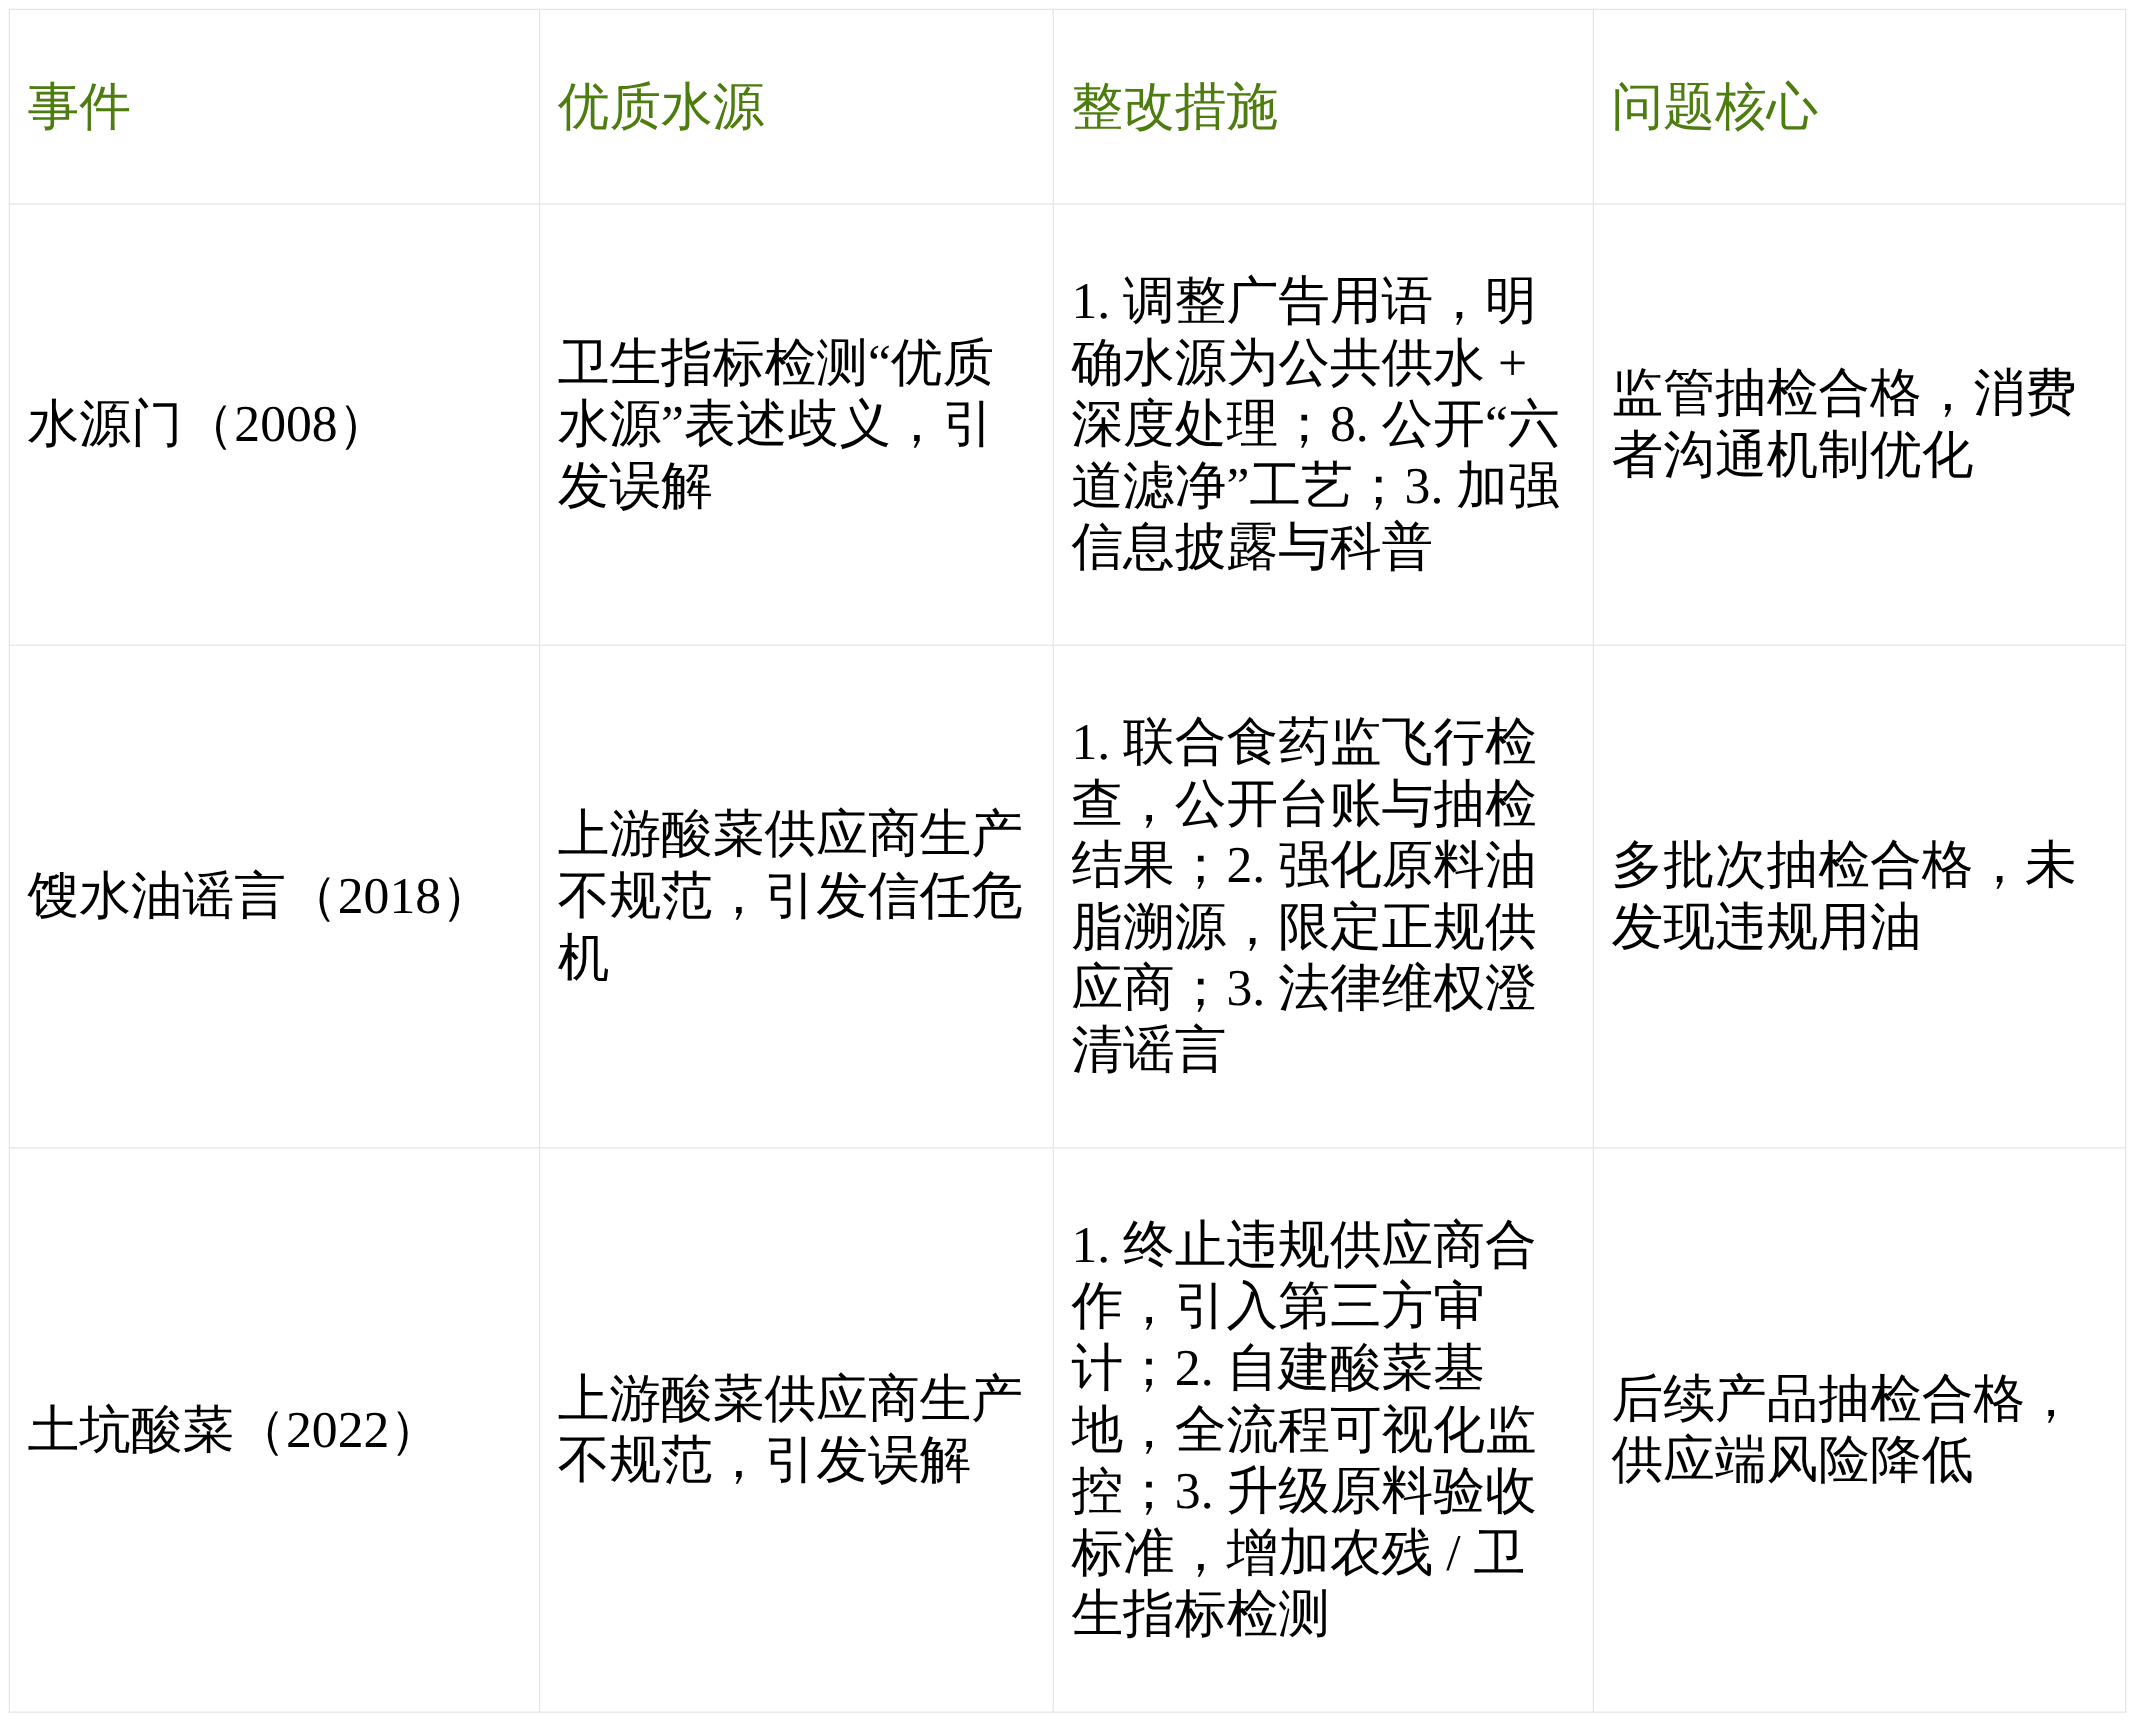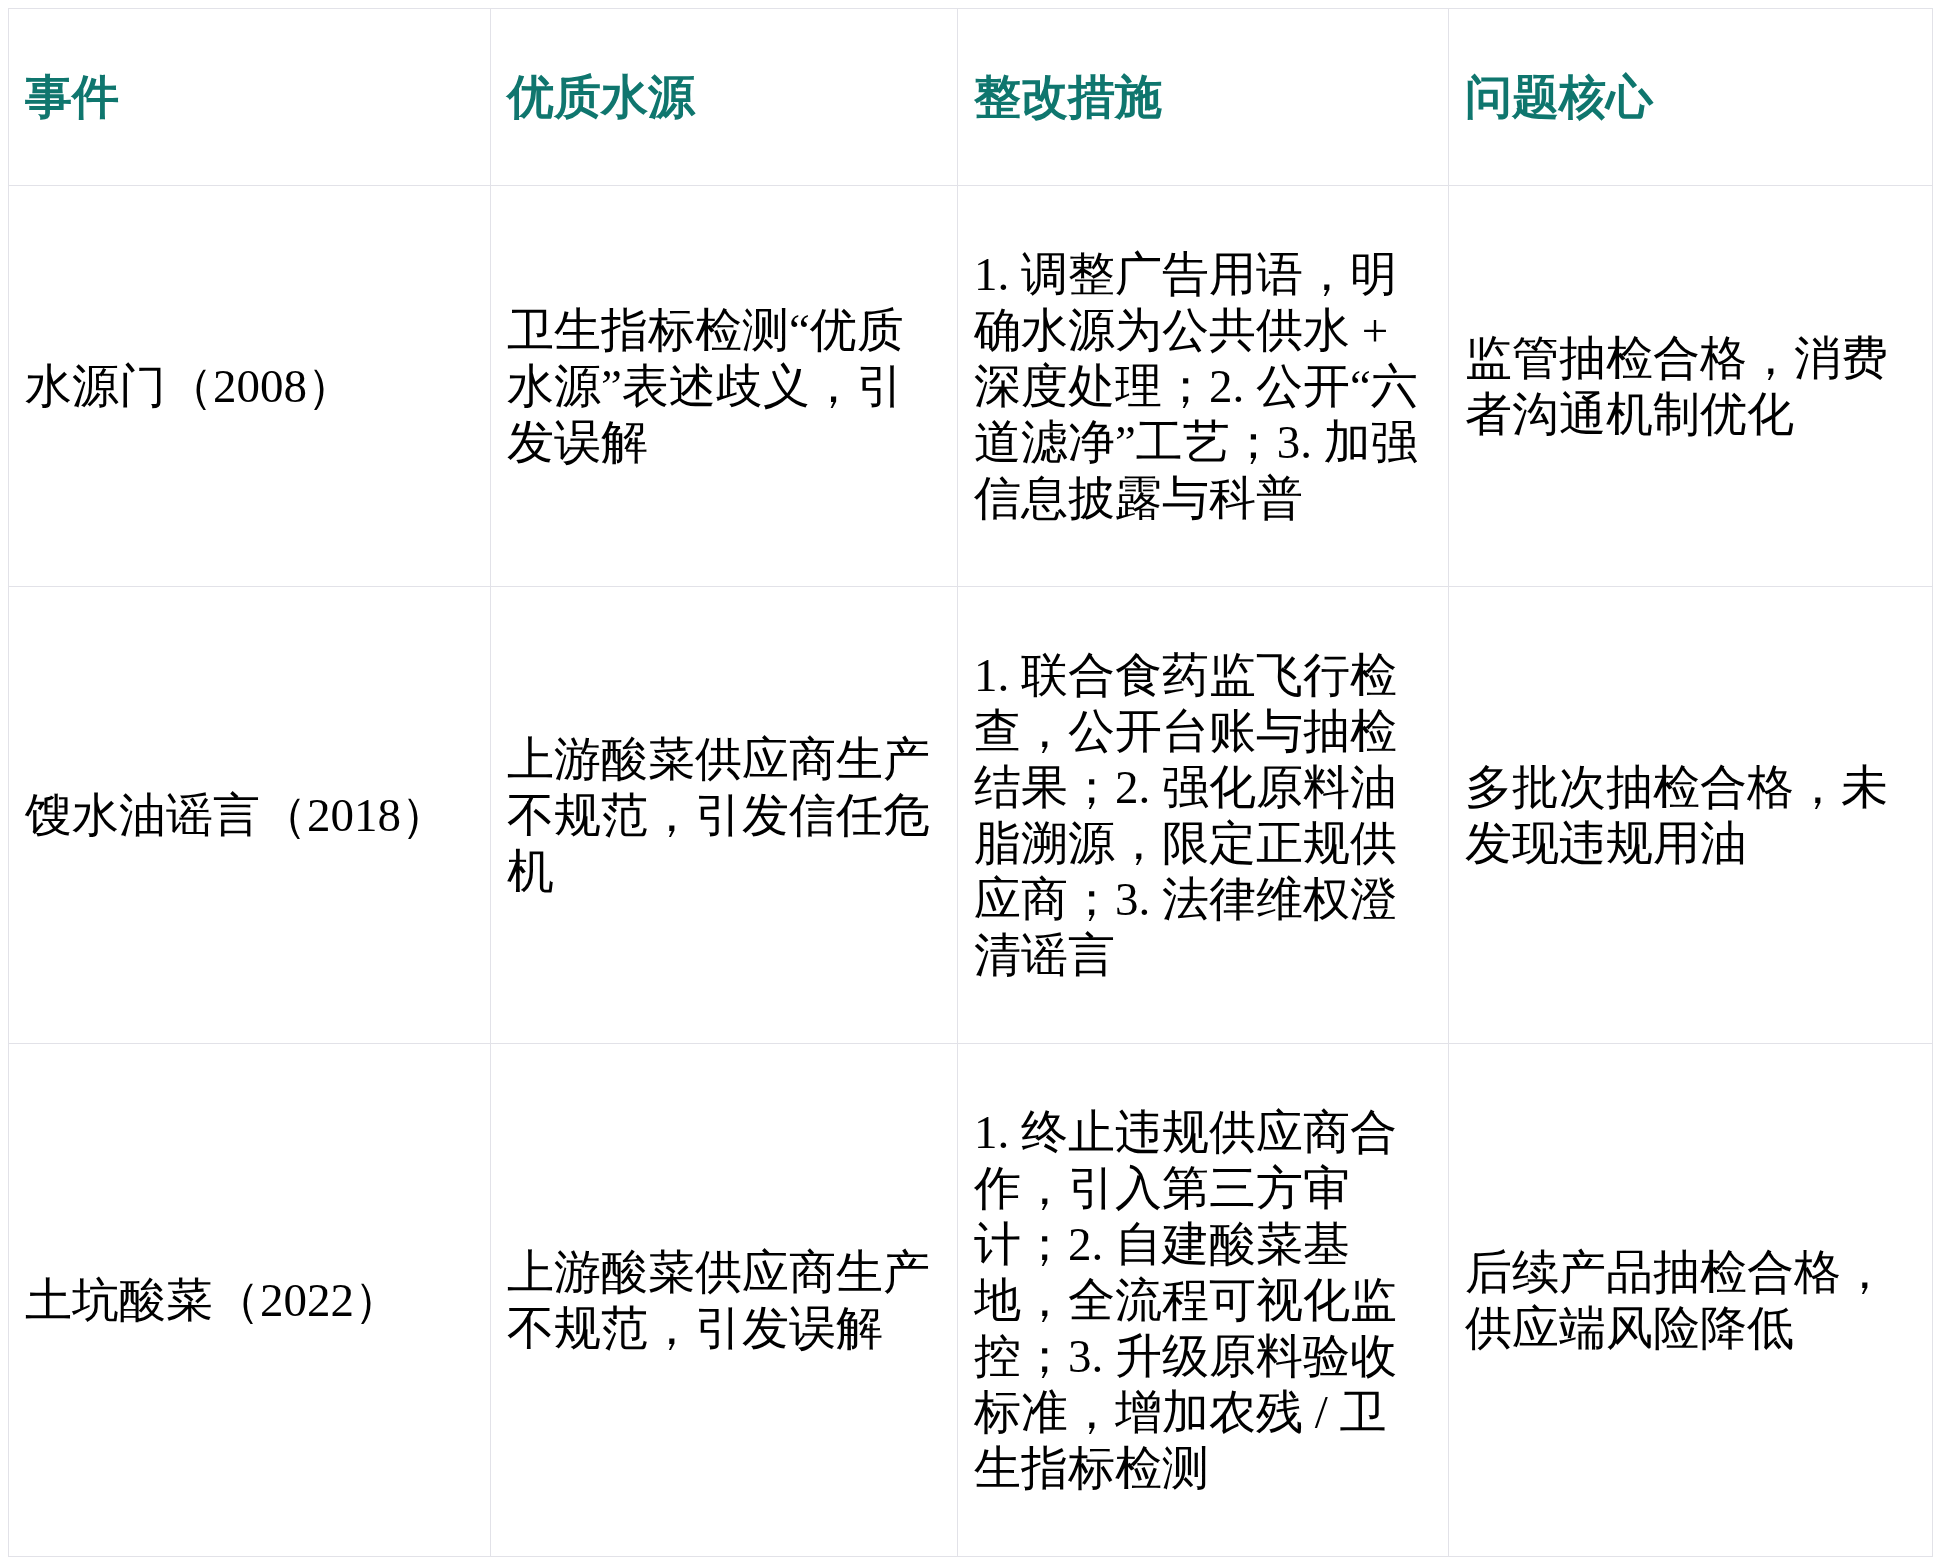--- a/index.html
+++ b/index.html
@@ -26,22 +26,22 @@
     vertical-align: middle;
     text-align: left;
     font-size: 47px;
     line-height: 56px;
     overflow-wrap: break-word;
     word-wrap: break-word;
     background: #ffffff;
   }
   .incident-table th {
     font-family: "Liberation Sans", sans-serif;
-    font-weight: 700;
-    color: #0f766e;
+    font-weight: 400;
+    color: #4d7c0f;
   }
   .incident-table td {
     font-family: "Liberation Serif", serif;
     font-weight: 400;
     color: #000000;
   }
 </style>
 </head>
 <body>
 
@@ -57,21 +57,21 @@
       <th>事件</th>
       <th>优质水源</th>
       <th>整改措施</th>
       <th>问题核心</th>
     </tr>
   </thead>
   <tbody>
     <tr>
       <td>水源门（2008）</td>
       <td>卫生指标检测“优质水源”表述歧义，引发误解</td>
-      <td>1. 调整广告用语，明确水源为公共供水 + 深度处理；2. 公开“六道滤净”工艺；3. 加强信息披露与科普</td>
+      <td>1. 调整广告用语，明确水源为公共供水 + 深度处理；8. 公开“六道滤净”工艺；3. 加强信息披露与科普</td>
       <td>监管抽检合格，消费者沟通机制优化</td>
     </tr>
     <tr>
       <td>馊水油谣言（2018）</td>
       <td>上游酸菜供应商生产不规范，引发信任危机</td>
       <td>1. 联合食药监飞行检查，公开台账与抽检结果；2. 强化原料油脂溯源，限定正规供应商；3. 法律维权澄清谣言</td>
       <td>多批次抽检合格，未发现违规用油</td>
     </tr>
     <tr>
       <td>土坑酸菜（2022）</td>

